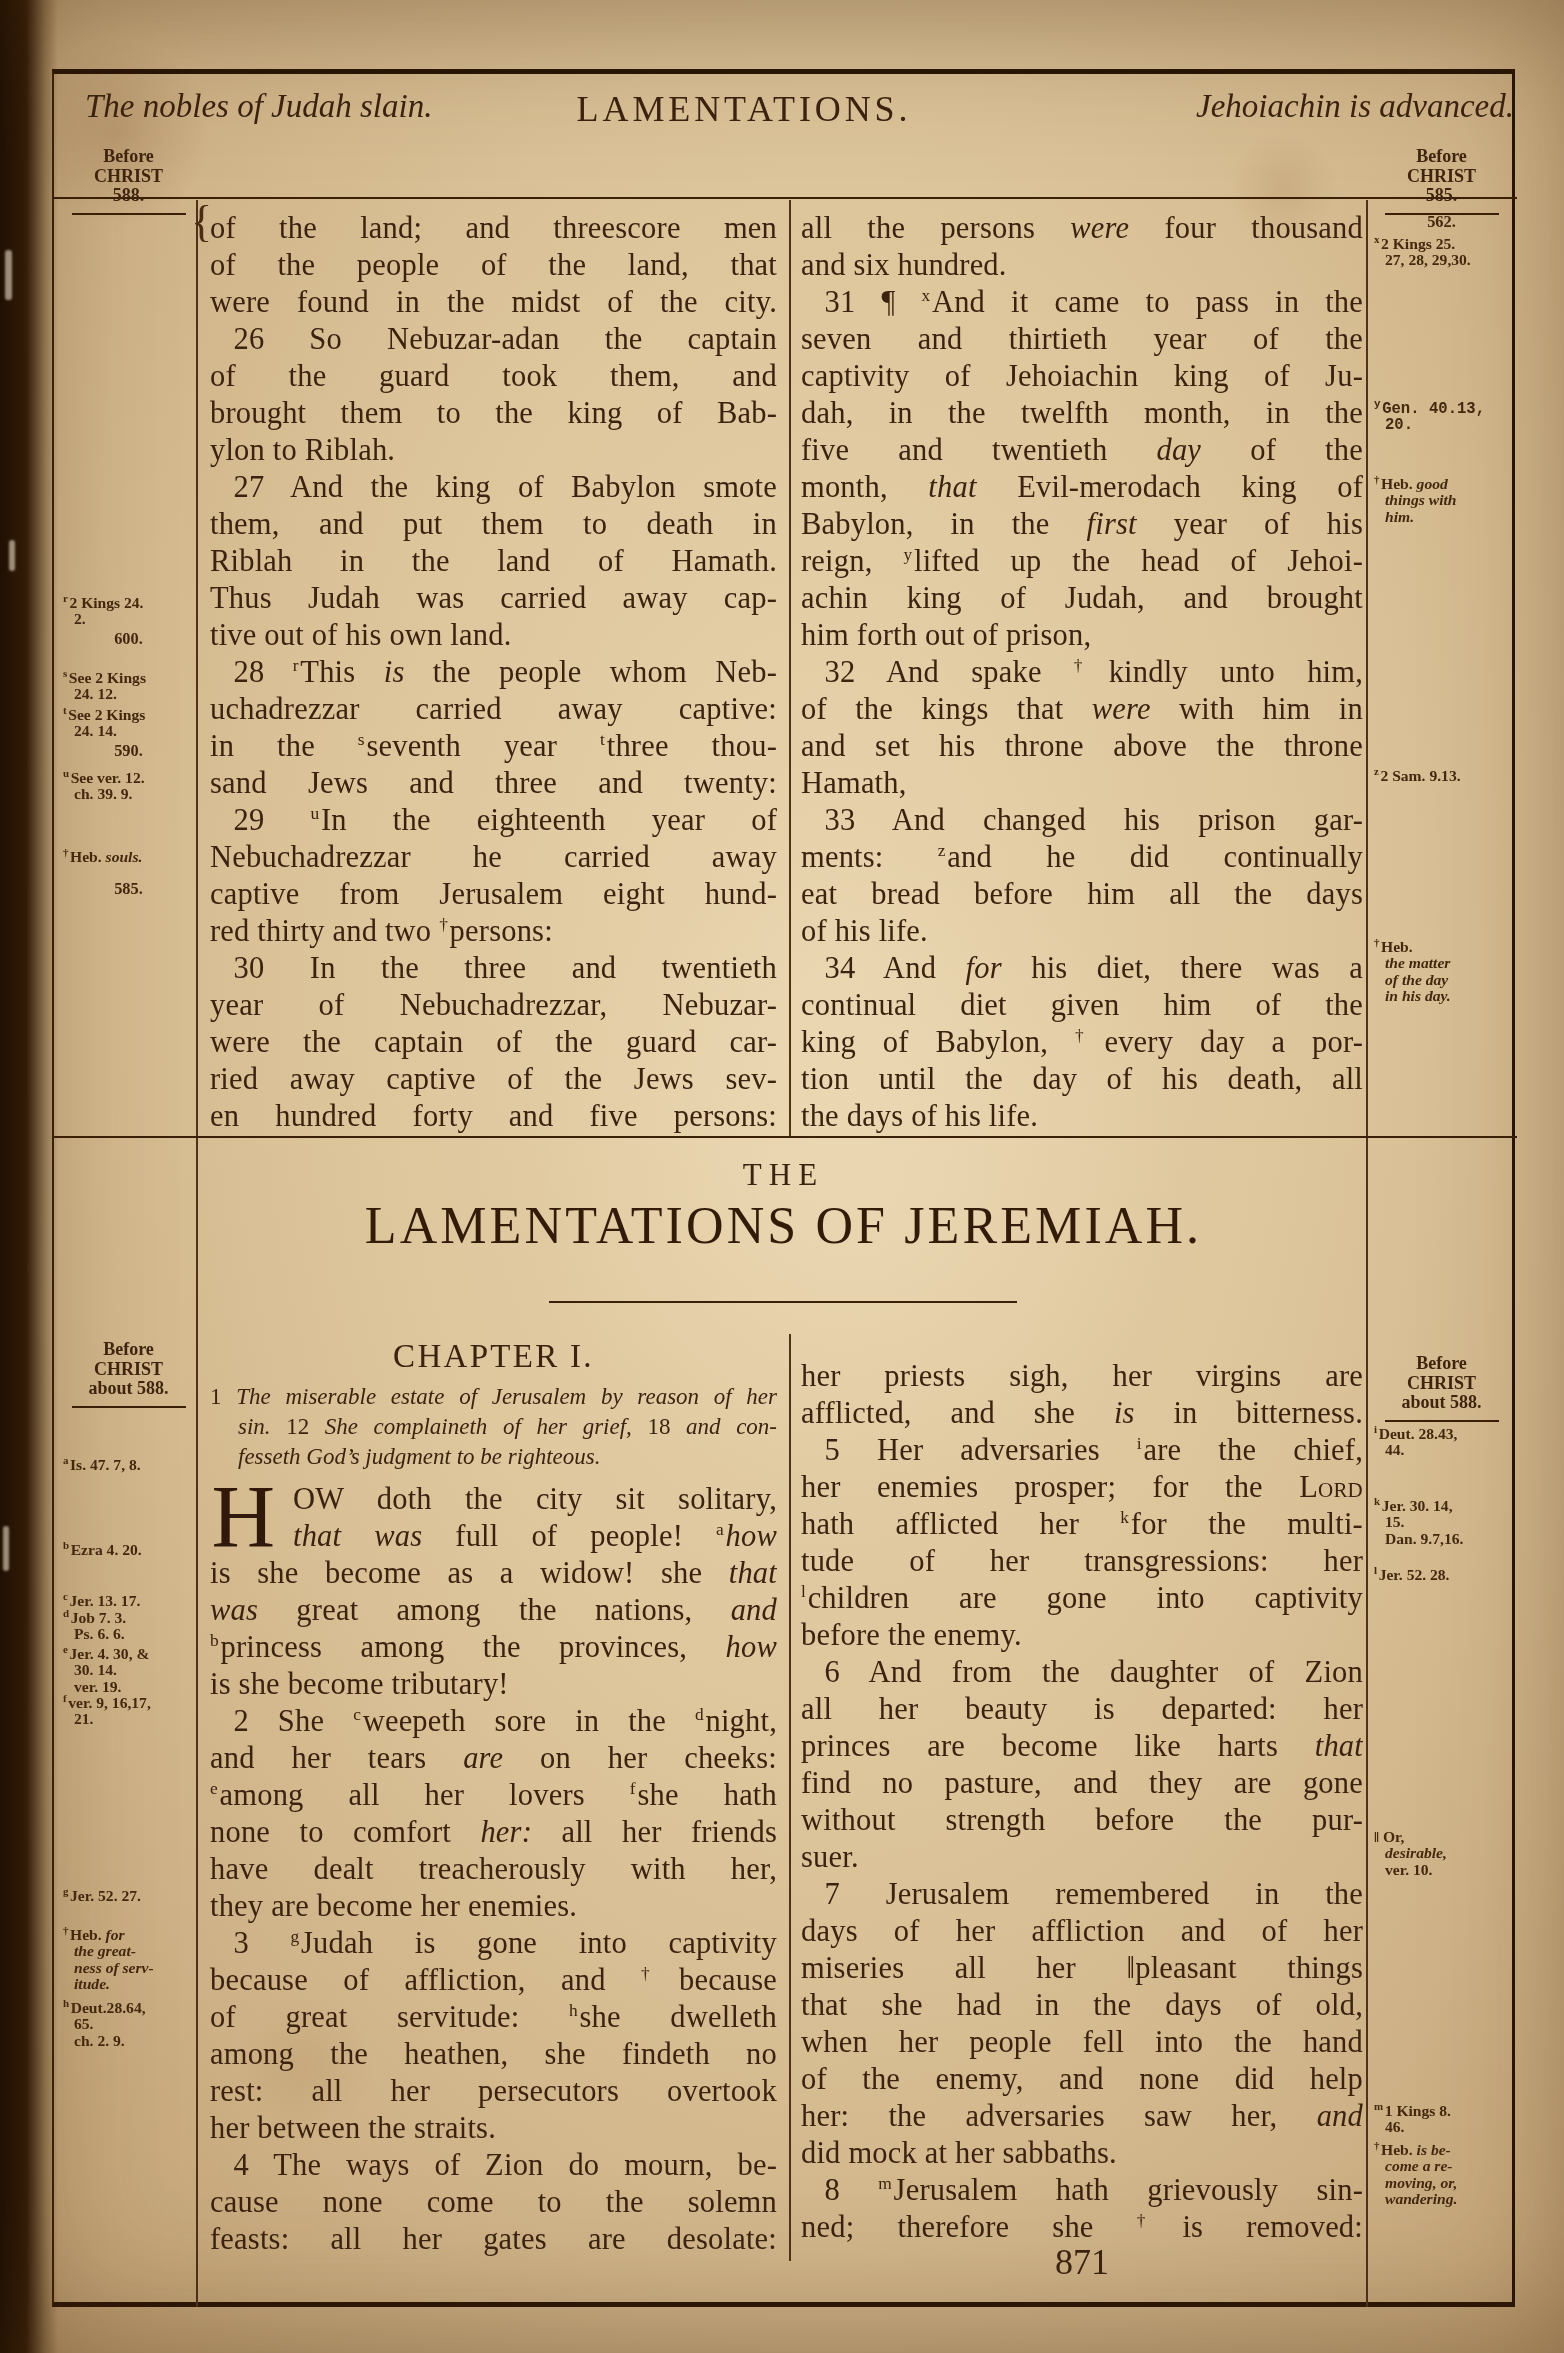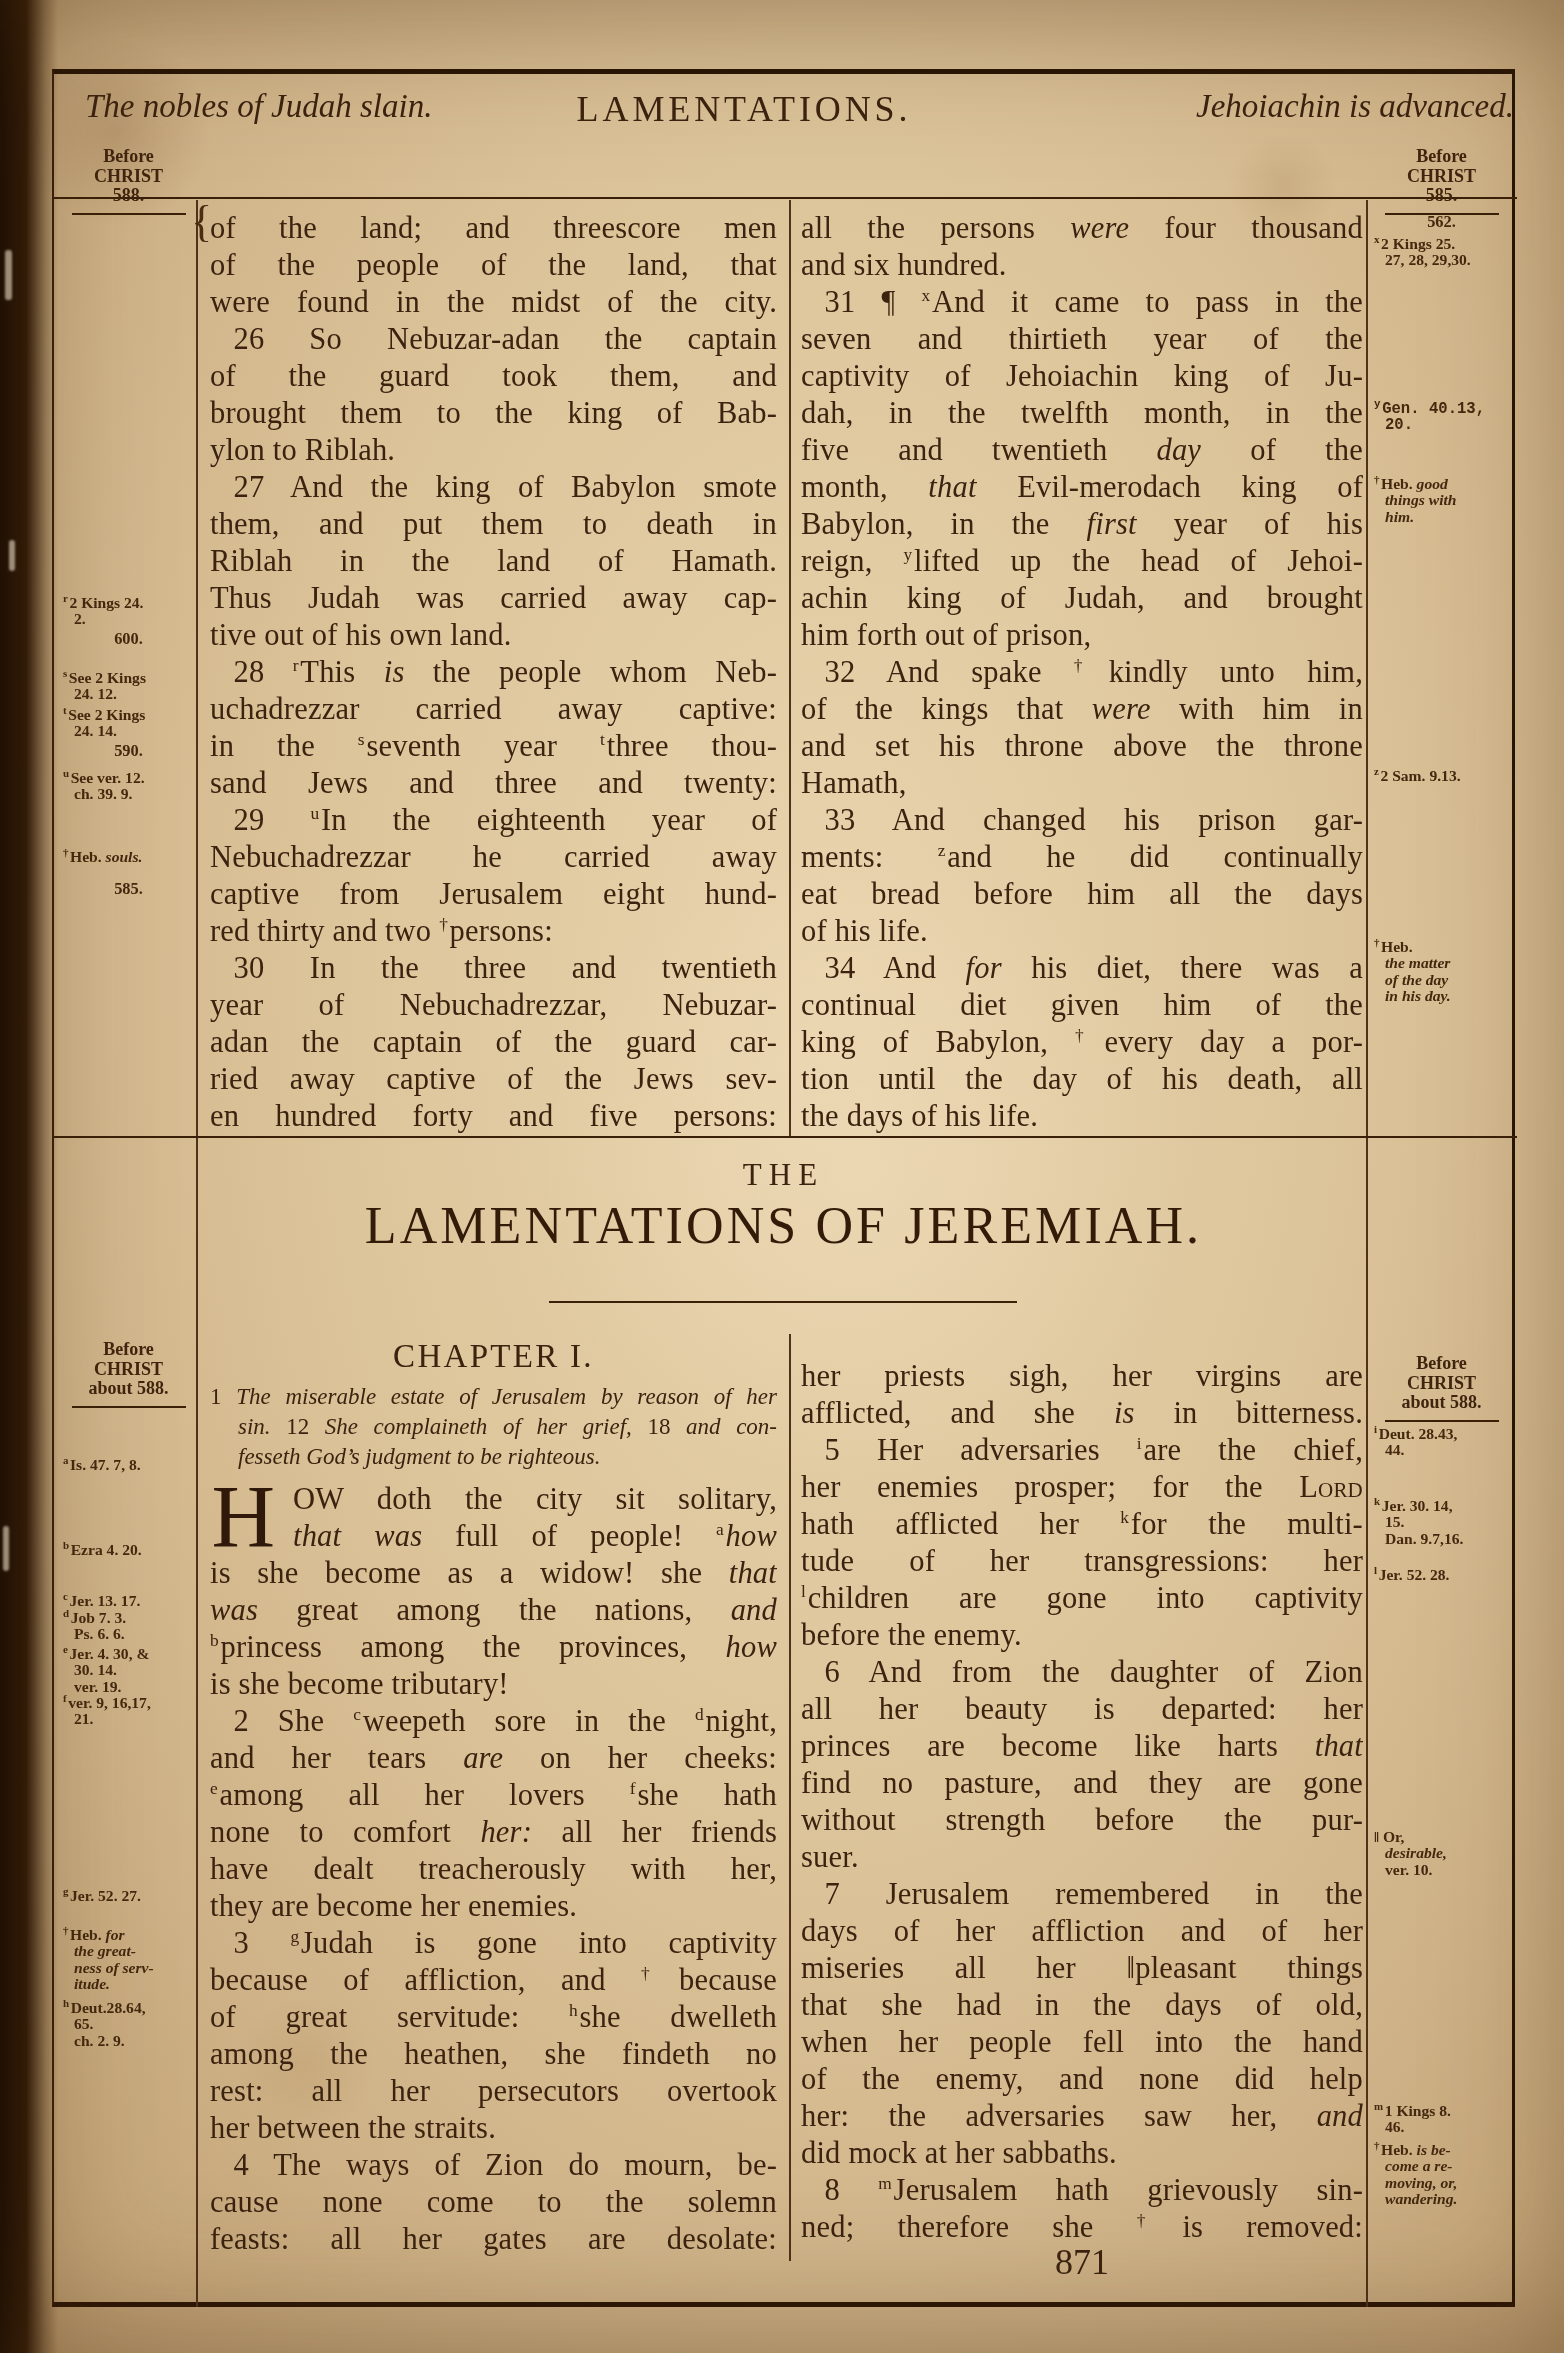--- a/index.html
+++ b/index.html
@@ -101,21 +101,21 @@
       <div class="line vstart">28 <sup>r</sup>This <i>is</i> the people whom Neb-</div>
       <div class="line">uchadrezzar carried away captive:</div>
       <div class="line">in the <sup>s</sup>seventh year <sup>t</sup>three thou-</div>
       <div class="line">sand Jews and three and twenty:</div>
       <div class="line vstart">29 <sup>u</sup>In the eighteenth year of</div>
       <div class="line">Nebuchadrezzar he carried away</div>
       <div class="line">captive from Jerusalem eight hund-</div>
       <div class="line last">red thirty and two <sup>†</sup>persons:</div>
       <div class="line vstart">30 In the three and twentieth</div>
       <div class="line">year of Nebuchadrezzar, Nebuzar-</div>
-      <div class="line">adan the captain of the guard car-</div>
+      <div class="line">were the captain of the guard car-</div>
       <div class="line">ried away captive of the Jews sev-</div>
       <div class="line">en hundred forty and five persons:</div>
     </div>
   <div class="textcol" style="left:801px;top:210px;width:562px;">
       <div class="line">all the persons <i>were</i> four thousand</div>
       <div class="line last">and six hundred.</div>
       <div class="line vstart">31 ¶ <sup>x</sup>And it came to pass in the</div>
       <div class="line">seven and thirtieth year of the</div>
       <div class="line">captivity of Jehoiachin king of Ju-</div>
       <div class="line">dah, in the twelfth month, in the</div>

